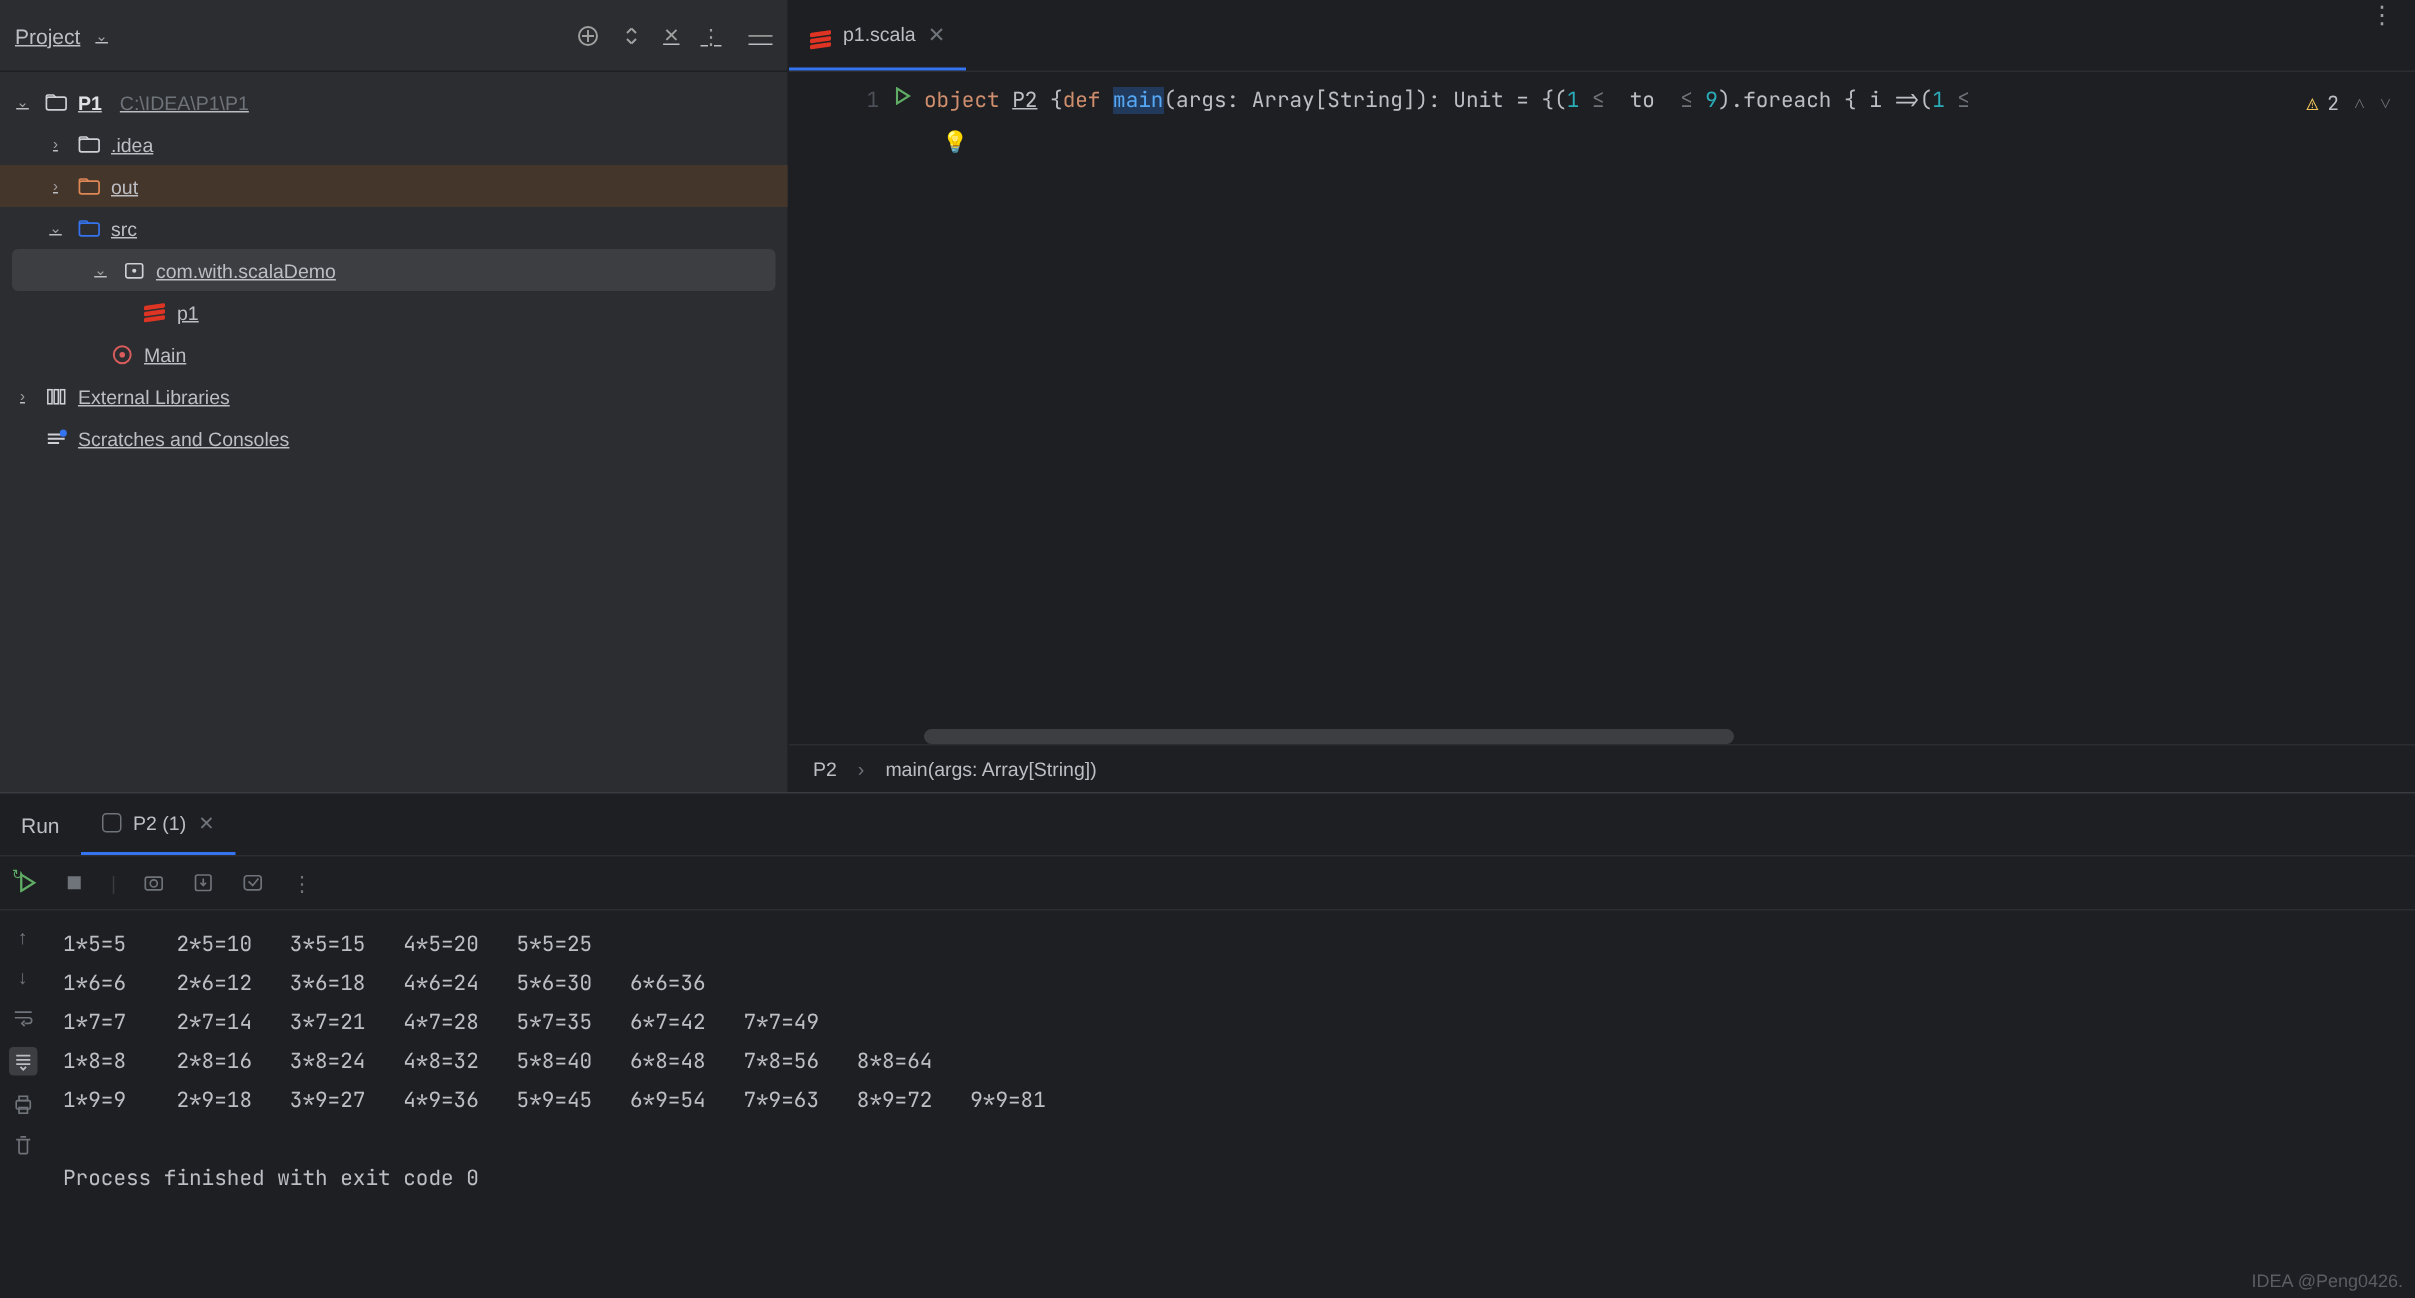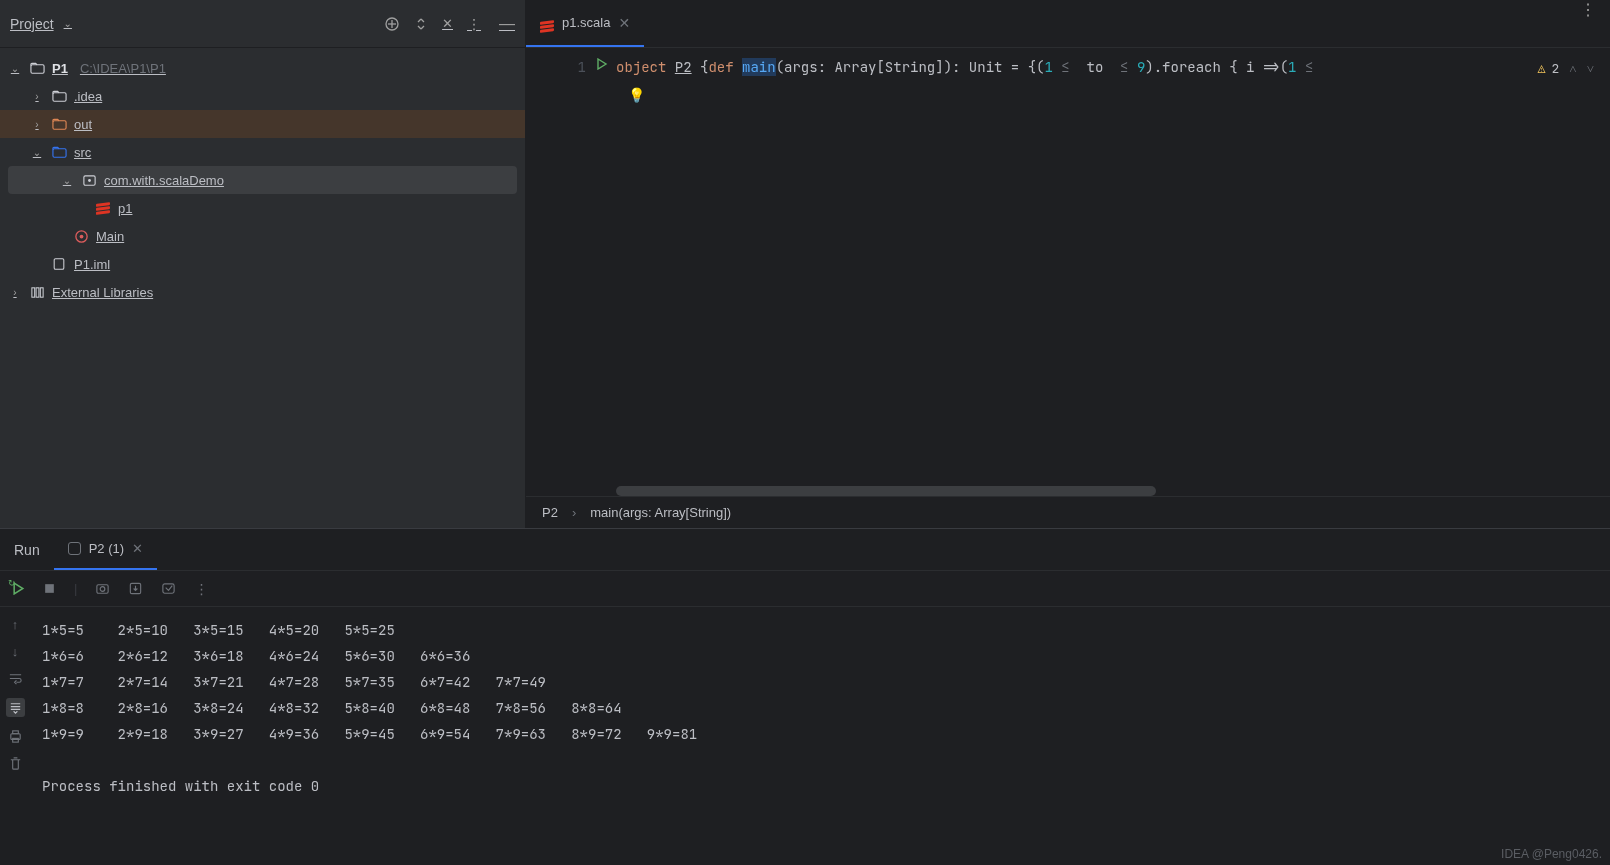--- a/index.html
+++ b/index.html
@@ -238,39 +238,40 @@
       <div class="tree-row lvl2">
         <span class="arrow none">·</span>
         <span class="icon">
           <svg width="15" height="15" viewBox="0 0 16 16">
               <circle cx="8" cy="8" r="6" fill="none" stroke="#db5c5c" stroke-width="1.4"></circle>
               <circle cx="8" cy="8" r="2" fill="#db5c5c"></circle>
             </svg>
         </span>
         <span>Main</span>
       </div>
-      <div class="tree-row lvl1">
-        <span class="arrow none">·</span>
-        <span class="icon">
-          <svg width="14" height="14" viewBox="0 0 16 16">
-              <rect x="2.5" y="2" width="11" height="12" rx="1.5" fill="none" stroke="#ced0d6" stroke-width="1.2"></rect>
-            </svg>
-        </span>
-        <span>P1.iml</span>
-      </div>
       <div class="tree-row lvl0">
         <span class="arrow">›</span>
         <span class="icon">
           <svg width="15" height="15" viewBox="0 0 16 16">
               <rect x="2" y="3" width="3" height="10" fill="none" stroke="#ced0d6" stroke-width="1.1"></rect>
               <rect x="6.5" y="3" width="3" height="10" fill="none" stroke="#ced0d6" stroke-width="1.1"></rect>
               <rect x="11" y="3" width="3" height="10" fill="none" stroke="#ced0d6" stroke-width="1.1"></rect>
             </svg>
         </span>
         <span>External Libraries</span>
+      </div>
+      <div class="tree-row lvl0">
+        <span class="arrow none">·</span>
+        <span class="icon">
+          <svg width="15" height="15" viewBox="0 0 16 16">
+              <path d="M2 5 h12 M2 8 h12 M2 11 h8" stroke="#ced0d6" stroke-width="1.3"></path>
+              <circle cx="13" cy="4" r="2.5" fill="#3574f0"></circle>
+            </svg>
+        </span>
+        <span>Scratches and Consoles</span>
       </div>
     </div>
   </div>
 
   <div class="editor-panel">
     <div class="editor-tabs">
       <div class="tab">
         <span class="icon">
           <span class="scala-icon">
               <span></span>

